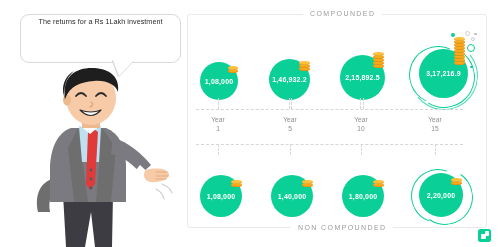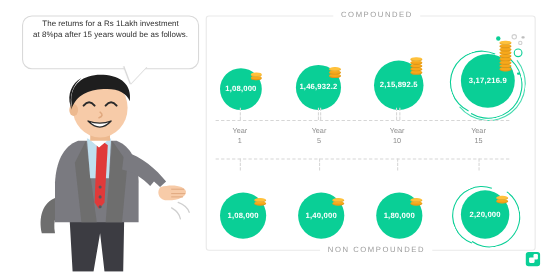--- a/index.html
+++ b/index.html
@@ -130,21 +130,20 @@
 </style>
 </head>
 <body>
 
 <div id="stage">
 
   <div class="bubble"></div>
   <div class="bubble-tail"></div>
   <div class="bubble-text">
     <span>The returns for a Rs 1Lakh investment</span>
-    <span>at 8%pa after 15 years would be as follows.</span>
   </div>
 
   <svg class="char" viewBox="0 0 160 181">
 
     <path d="M36 113 C22 118 19 132 22 146 L34 146 C32 134 35 126 44 122 Z" fill="#6E6E6E"></path>
 
     <path d="M47 128 L97 128 L96 181 L79 181 L75 146 L69 181 L50 181 Z" fill="#3C3C42"></path>
 
     <path d="M55 62 C41 67 35 82 34 100 L34 136 L110 136 L110 98 C109 80 103 67 90 62 Z" fill="#7A7A80"></path>
 

